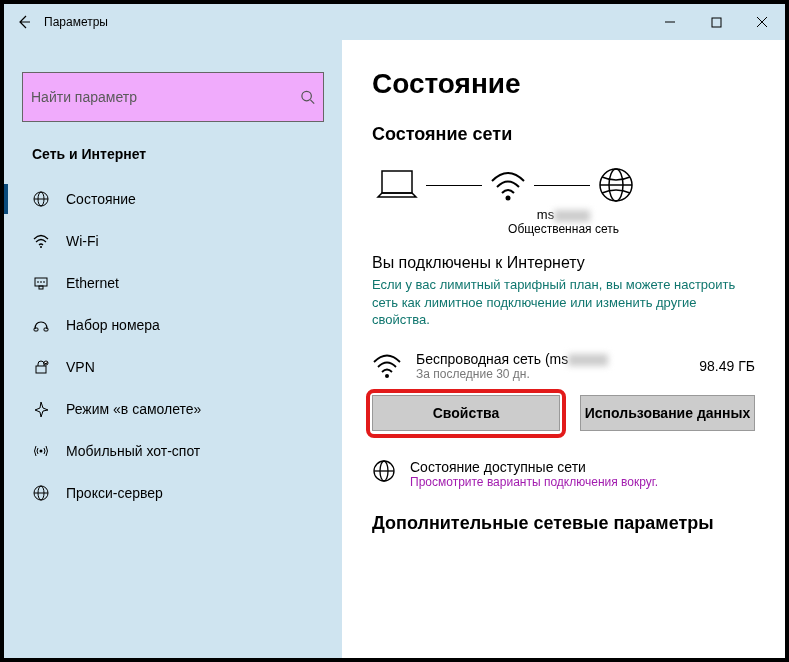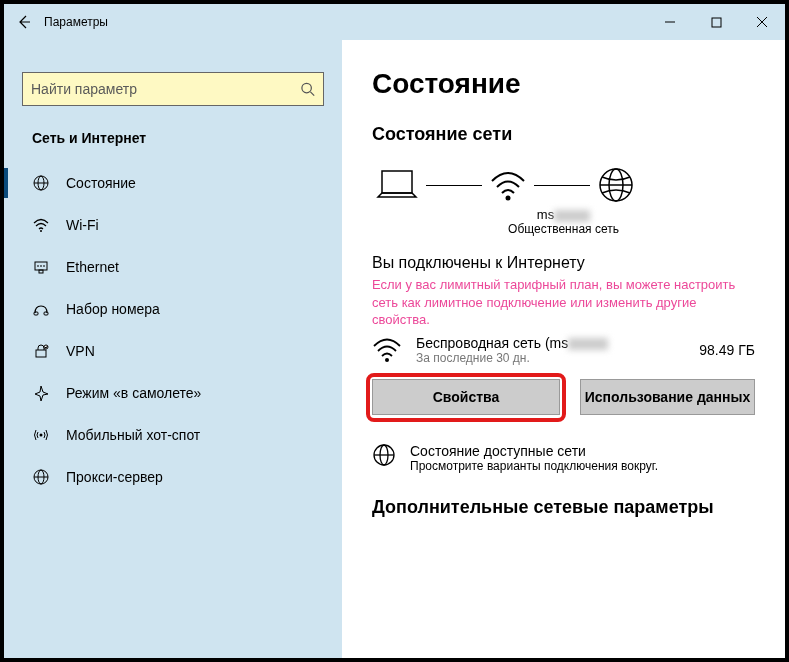--- a/index.html
+++ b/index.html
@@ -8,53 +8,53 @@
 .titlebar { height: 36px; display: flex; align-items: center; background: #cfe4f0; }
 .titlebar .back { width: 40px; display: flex; align-items: center; justify-content: center; }
 .titlebar .title { font-size: 12px; color: #000; }
 .titlebar .spacer { flex: 1; }
 .winbtn { width: 46px; height: 36px; display: flex; align-items: center; justify-content: center; }
 .winbtn svg { display: block; }
 .body { flex: 1; display: flex; overflow: hidden; }
 .sidebar { width: 338px; background: #cfe4f0; padding: 18px 0 0 0; display: flex; flex-direction: column; }
 .home { display: flex; align-items: center; padding: 8px 18px 8px 28px; gap: 14px; font-size: 14px; }
 .searchwrap { margin: 14px 18px 18px 18px; }
-.search { width: 100%; height: 34px; border: 1px solid #666; background: #fef9c3; display: flex; align-items: center; padding: 0 8px; justify-content: space-between; }
+.search { width: 100%; height: 50px; border: 1px solid #666; background: #f0abfc; display: flex; align-items: center; padding: 0 8px; justify-content: space-between; }
 .search input { border: none; background: transparent; font-size: 14px; outline: none; width: 100%; color: #555; }
 .search input::placeholder { color: #5a5a5a; }
 .section-title { font-weight: 600; font-size: 14px; padding: 6px 18px 16px 28px; }
 .navlist { display: flex; flex-direction: column; }
 .navitem { display: flex; align-items: center; gap: 16px; padding: 12px 18px 12px 28px; font-size: 14px; position: relative; }
 .navitem.active::before { content: ""; position: absolute; left: 0; top: 6px; bottom: 6px; width: 4px; background: #0a4a7a; }
 .main { flex: 1; background: #fff; padding: 28px 30px 0 30px; overflow: hidden; position: relative; }
 .h1 { font-size: 28px; font-weight: 600; margin-bottom: 24px; }
 .h2 { font-size: 18px; font-weight: 600; margin-bottom: 20px; }
 .diagram { display: flex; align-items: center; gap: 0; margin-bottom: 2px; padding-left: 2px; }
 .dline { width: 56px; height: 1px; background: #000; margin: 0 6px; }
 .diagram svg { display: block; }
 .netlabel { text-align: center; font-size: 12px; margin-top: 2px; margin-bottom: 18px; }
 .netlabel .ssid { font-size: 13px; }
 .netlabel .blur { filter: blur(3px); display: inline-block; width: 36px; background: #ccc; height: 12px; vertical-align: middle; }
 .sub1 { font-size: 16px; font-weight: 400; margin-bottom: 4px; }
-.desc { font-size: 13px; color: #ec4899; line-height: 1.35; margin-bottom: 6px; max-width: 400px; }
+.desc { font-size: 13px; color: #0f766e; line-height: 1.35; margin-bottom: 22px; max-width: 400px; }
 .connrow { display: flex; align-items: center; gap: 14px; margin-bottom: 14px; }
 .connrow .conntxt { flex: 1; }
 .connrow .name { font-size: 14px; }
 .connrow .name .blur { filter: blur(3px); display: inline-block; width: 40px; background: #ccc; height: 12px; vertical-align: middle; }
 .connrow .sub { font-size: 12px; color: #777; }
 .connrow .size { font-size: 14px; }
 .btnrow { display: flex; gap: 20px; margin-bottom: 28px; font-weight: bold; }
 .btn { height: 36px; border: 1px solid #999; background: #ccc; font-size: 14px; display: flex; align-items: center; justify-content: center; }
 .btn.prop { width: 188px; }
 .btn.usage { width: 196px; }
 .highlight { position: relative; }
 .highlight::after { content: ""; position: absolute; left: -6px; top: -6px; right: -6px; bottom: -7px; border: 4px solid #e21a1a; border-radius: 8px; pointer-events: none; }
 .linkrow { display: flex; gap: 14px; margin-bottom: 24px; }
 .linkrow .linktxt .t { font-size: 14px; }
-.linkrow .linktxt .s { font-size: 12px; color: #000000; }
+.linkrow .linktxt .s { font-size: 12px; color: #a21caf; }
 .h3 { font-size: 18px; font-weight: 600; margin-bottom: 18px; }
 .cutrow { display: flex; gap: 14px; opacity: 0.6; }
 .cutrow .t { font-size: 14px; }
 .icon { flex-shrink: 0; }
 </style>
 </head>
 <body>
 
 <div class="frame">
   <div class="titlebar">

